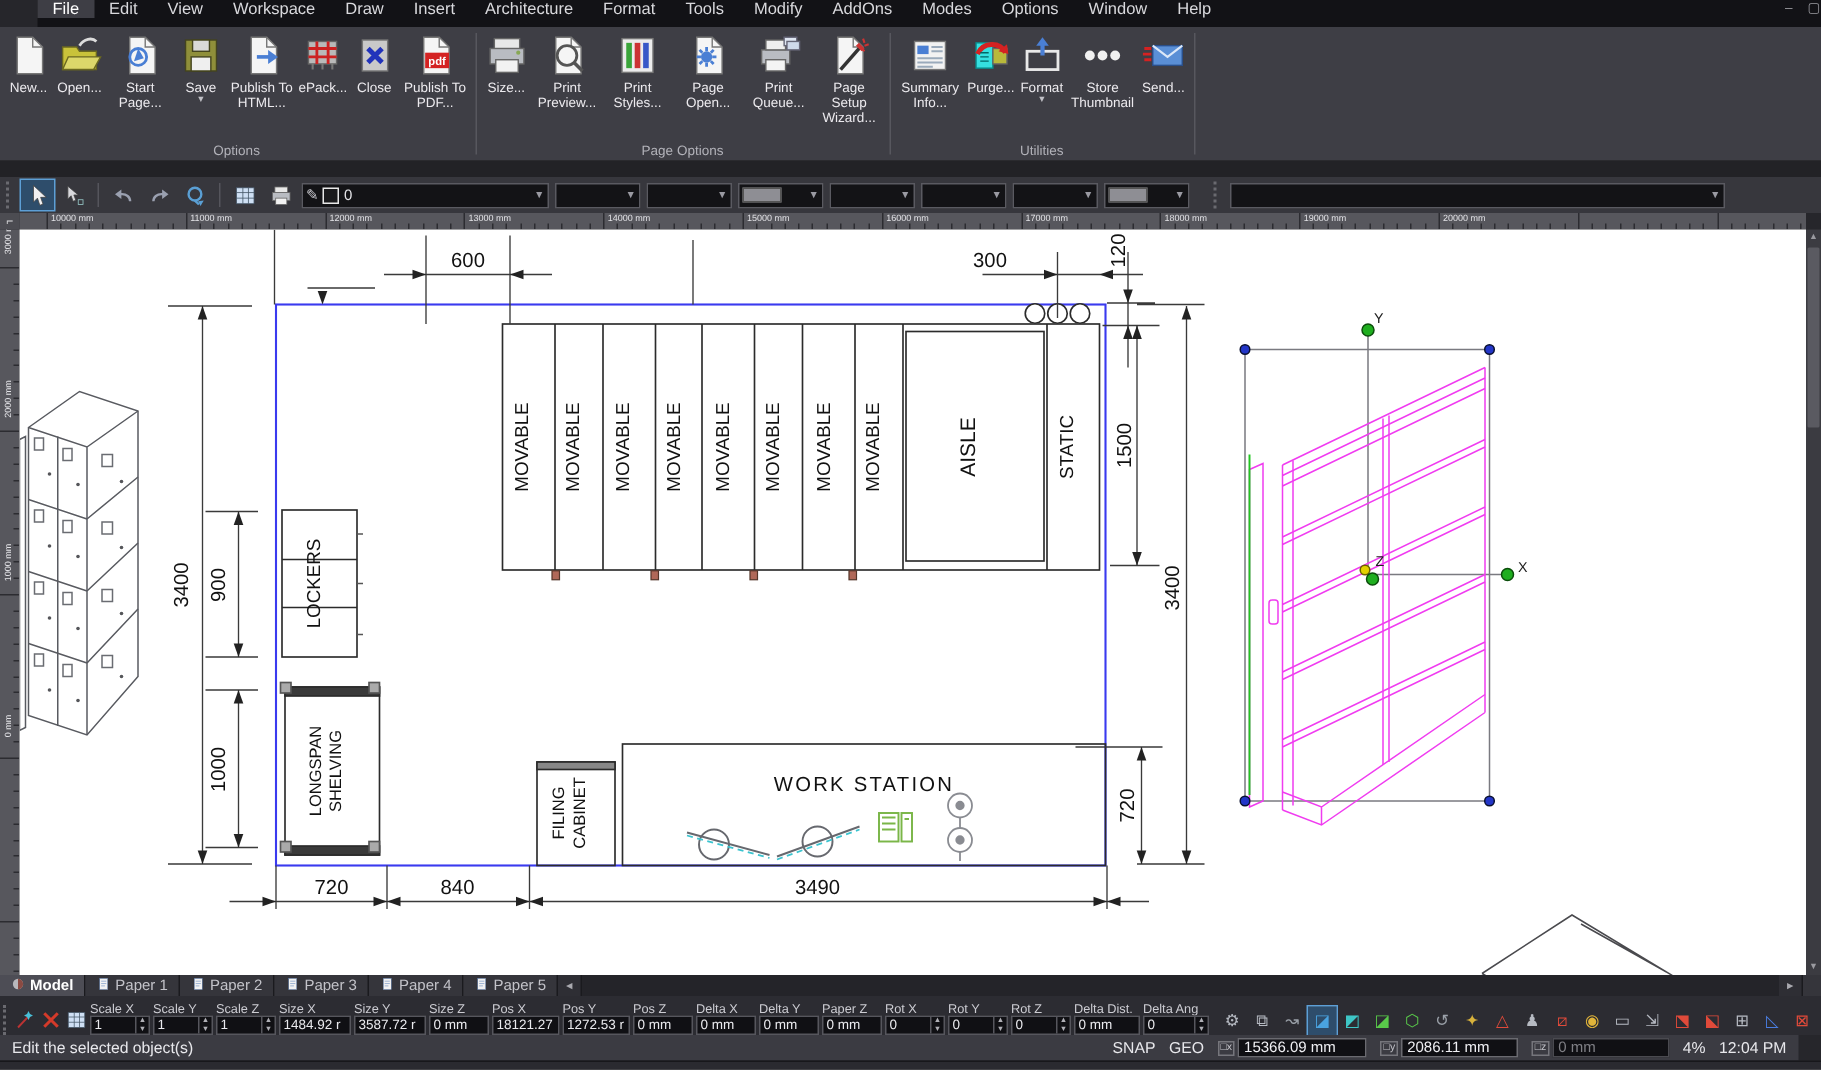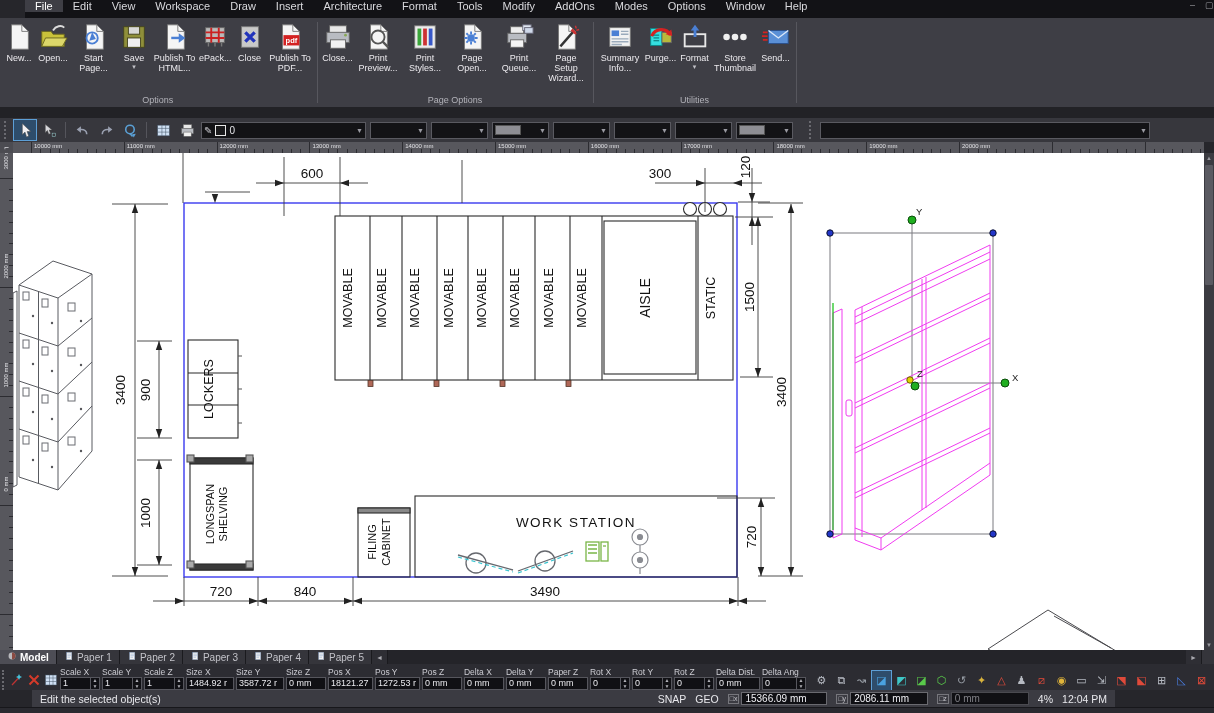--- a/index.html
+++ b/index.html
@@ -90,22 +90,22 @@
   .fbox .v { color:#eaeaee; font-size:9px; line-height:11px; padding:0 2px; flex:1;
     white-space:nowrap; overflow:hidden; display:block; }
   .spin { width:9px; border-left:1px solid #56565d; display:flex; flex-direction:column; }
   .spin span { flex:1; font-size:5px; line-height:5px; color:#b0b0b6; text-align:center; }
   #insp-icons { display:flex; align-items:center; margin-left:4px; }
   .mini-ico { width:19px; height:19px; display:flex; align-items:center; justify-content:center;
     font-size:11px; margin-right:1px; }
   .mini-ico.active { background:#2e4d6b; outline:1px solid #5d9fd6; }
 
   
-  #statusbar { position:absolute; top:690px; left:0; width:1083px; height:17px;
-    background:#3b3b42; display:flex; align-items:center; color:#e8e8ec; font-size:10.5px; padding:0 8px;margin-left:32px; }
+  #statusbar { position:absolute; top:690px; left:0; width:1199px; height:17px;
+    background:#3b3b42; display:flex; align-items:center; color:#e8e8ec; font-size:10.5px; padding:0 8px; }
   #status-right { margin-left:auto; display:flex; align-items:center; gap:9px; }
   .coord { display:flex; align-items:center; gap:2px; }
   .axis-chip { font-size:7px; color:#c3c3c9; border:1px solid #76767c; padding:0 1px; line-height:8px; }
   .coord-box { background:#101014; border:1px solid #6a6a70; height:13px; font-size:10px;
     display:flex; align-items:center; padding:0 3px; color:#f0f0f4; }
   .coord-box.dim { color:#808086; border-color:#4a4a50; }
   #strip2 { position:absolute; top:707px; left:0; width:1214px; height:6px; background:#2a2a30;
     border-top:1px solid #17171b; }
 
   svg text { user-select:none; }
@@ -210,21 +210,21 @@
     <div class="ribbon-sep"></div>
     <div class="ribbon-group">
       <div class="rg-buttons">
         <div class="ribbon-btn">
           <span class="rb-icon"><svg viewBox="0 0 32 32">
               <rect x="7" y="4" width="18" height="8" fill="#e8e8e8" stroke="#666"></rect>
               <rect x="4" y="11" width="24" height="11" fill="#b9bcc2" stroke="#666"></rect>
               <rect x="8" y="19" width="16" height="9" fill="#f2f2f2" stroke="#666"></rect>
               <circle cx="24" cy="14" r="1.5" fill="#88a855"></circle>
             </svg></span>
-          <span class="rb-label">Close...</span>
+          <span class="rb-label">Size...</span>
         </div>
         <div class="ribbon-btn">
           <span class="rb-icon"><svg viewBox="0 0 32 32">
               <path d="M8 3h11l7 7v19H8z" fill="#f5f5f5" stroke="#777"></path>
               <path d="M19 3v7h7" fill="none" stroke="#777"></path>
               <circle cx="16" cy="16" r="7" fill="none" stroke="#555" stroke-width="2"></circle>
               <path d="M21 21l6 6" stroke="#555" stroke-width="2.5"></path>
             </svg></span>
           <span class="rb-label">Print Preview...</span>
         </div>

